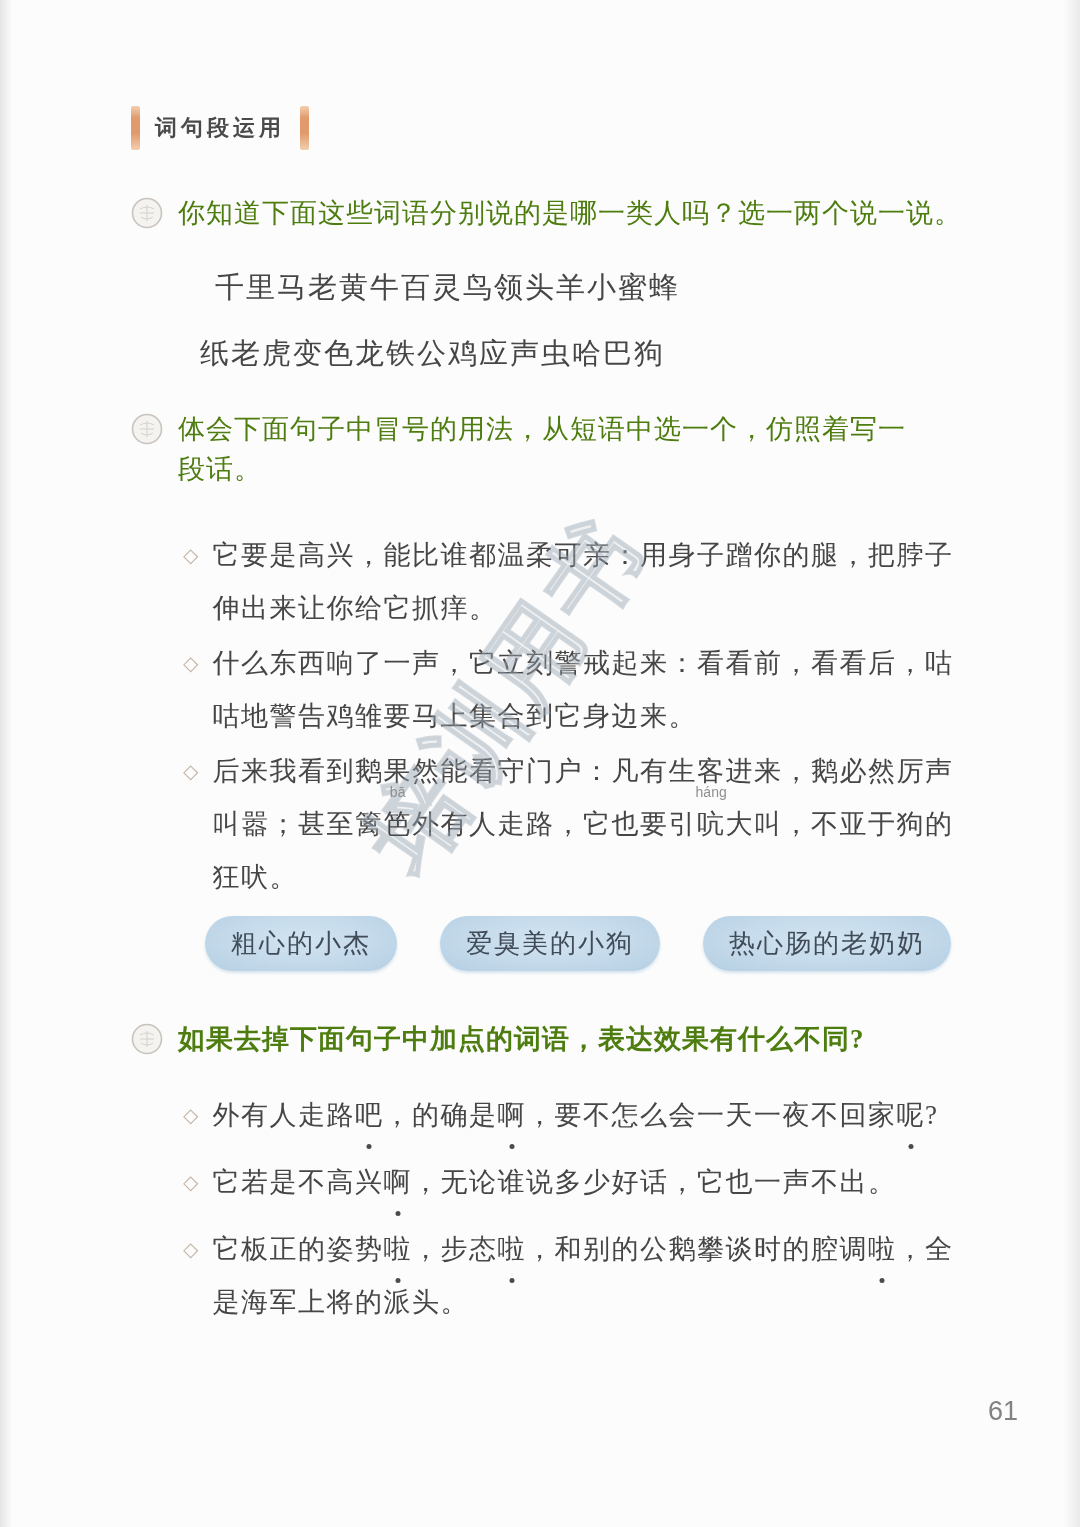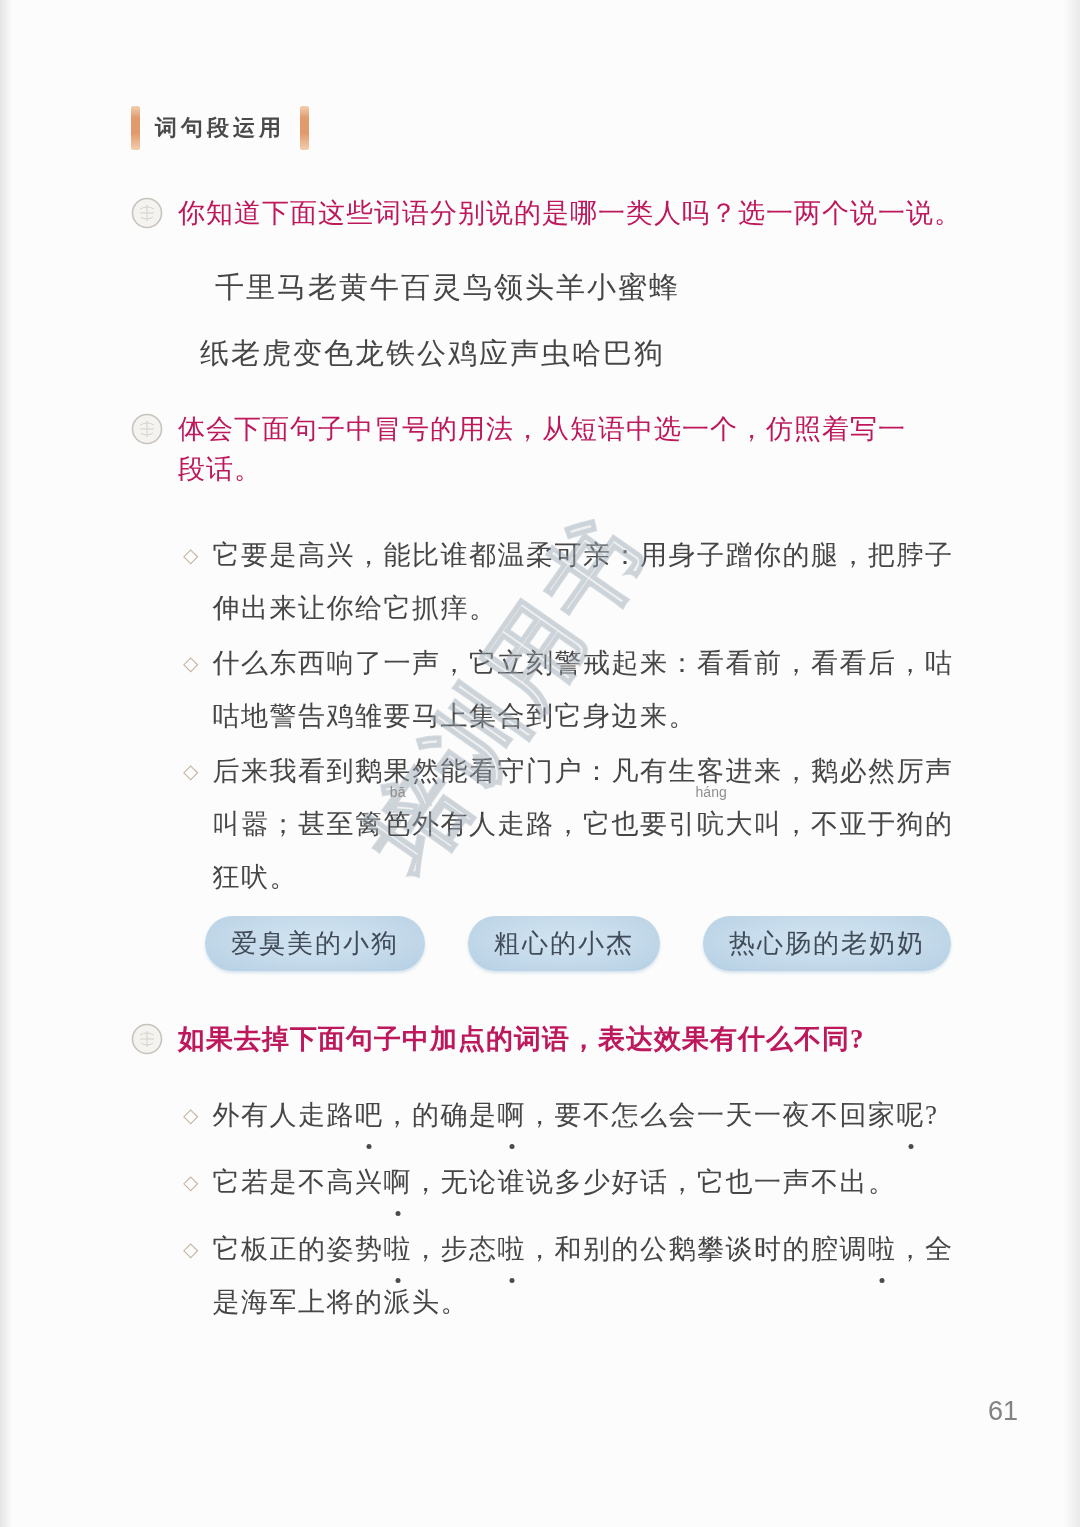--- a/index.html
+++ b/index.html
@@ -39,21 +39,21 @@
   .page-title{margin:0 2px 0 2px;font-size:22px;font-weight:600;
     letter-spacing:4px;color:#4a4a4a;}
 
   
   .section{margin-left:131px;}
   .prompt-row{display:flex;gap:15px;align-items:flex-start;margin-top:43px;}
   .s2 .prompt-row{margin-top:36px;}
   .s3 .prompt-row{margin-top:48px;font-weight:bold;}
   .seal{width:32px;height:32px;flex:none;margin-top:4px;}
   .prompt{margin:0;font-size:27px;line-height:40px;letter-spacing:1px;
-    color:#be185d;width:800px;}
+    color:#4d7c0f;width:800px;}
   .prompt.narrow{width:748px;}
 
   
   .word-row{display:flex;justify-content:flex-start;
     font-size:29px;letter-spacing:2px;color:#464646;line-height:40px;}
   .word-row.r1{margin:34px 0 0 84px;width:660px;}
   .word-row.r2{margin:26px 0 0 69px;width:676px;}
 
   
   .examples{list-style:none;margin:40px 0 0 0;padding:0 0 0 52px;}
@@ -158,22 +158,22 @@
       <li>
         <span class="diamond">◇</span>
         <p class="ex-text"><span>什么东西响了一声，它立刻警戒起来：看看前，看看后，咕咕地警告鸡雏要马上集合到它身边来。</span></p>
       </li>
       <li>
         <span class="diamond">◇</span>
         <p class="ex-text"><span>后来我看到鹅果然能看守门户：凡有生客进来，鹅必然厉声叫嚣；甚至篱</span><span class="rubyc"><span class="rt">bā</span>笆</span><span>外有人走路，它也要引</span><span class="rubyc"><span class="rt">háng</span>吭</span><span>大叫，不亚于狗的狂吠。</span></p>
       </li>
     </ul>
     <div class="phrase-row">
+      <span class="phrase">粗心的小杰</span>
       <span class="phrase">爱臭美的小狗</span>
-      <span class="phrase">粗心的小杰</span>
       <span class="phrase">热心肠的老奶奶</span>
     </div>
   </div>
 
   <div class="section s3">
     <div class="prompt-row">
       <span class="seal">
         <svg viewBox="0 0 32 32" width="32" height="32">
           <circle cx="16" cy="16" r="14.5" fill="#f5f3f0" stroke="#c8c3bc" stroke-width="1.6"></circle>
           <g stroke="#cdc7bf" stroke-width="1" fill="none" opacity="0.8">

